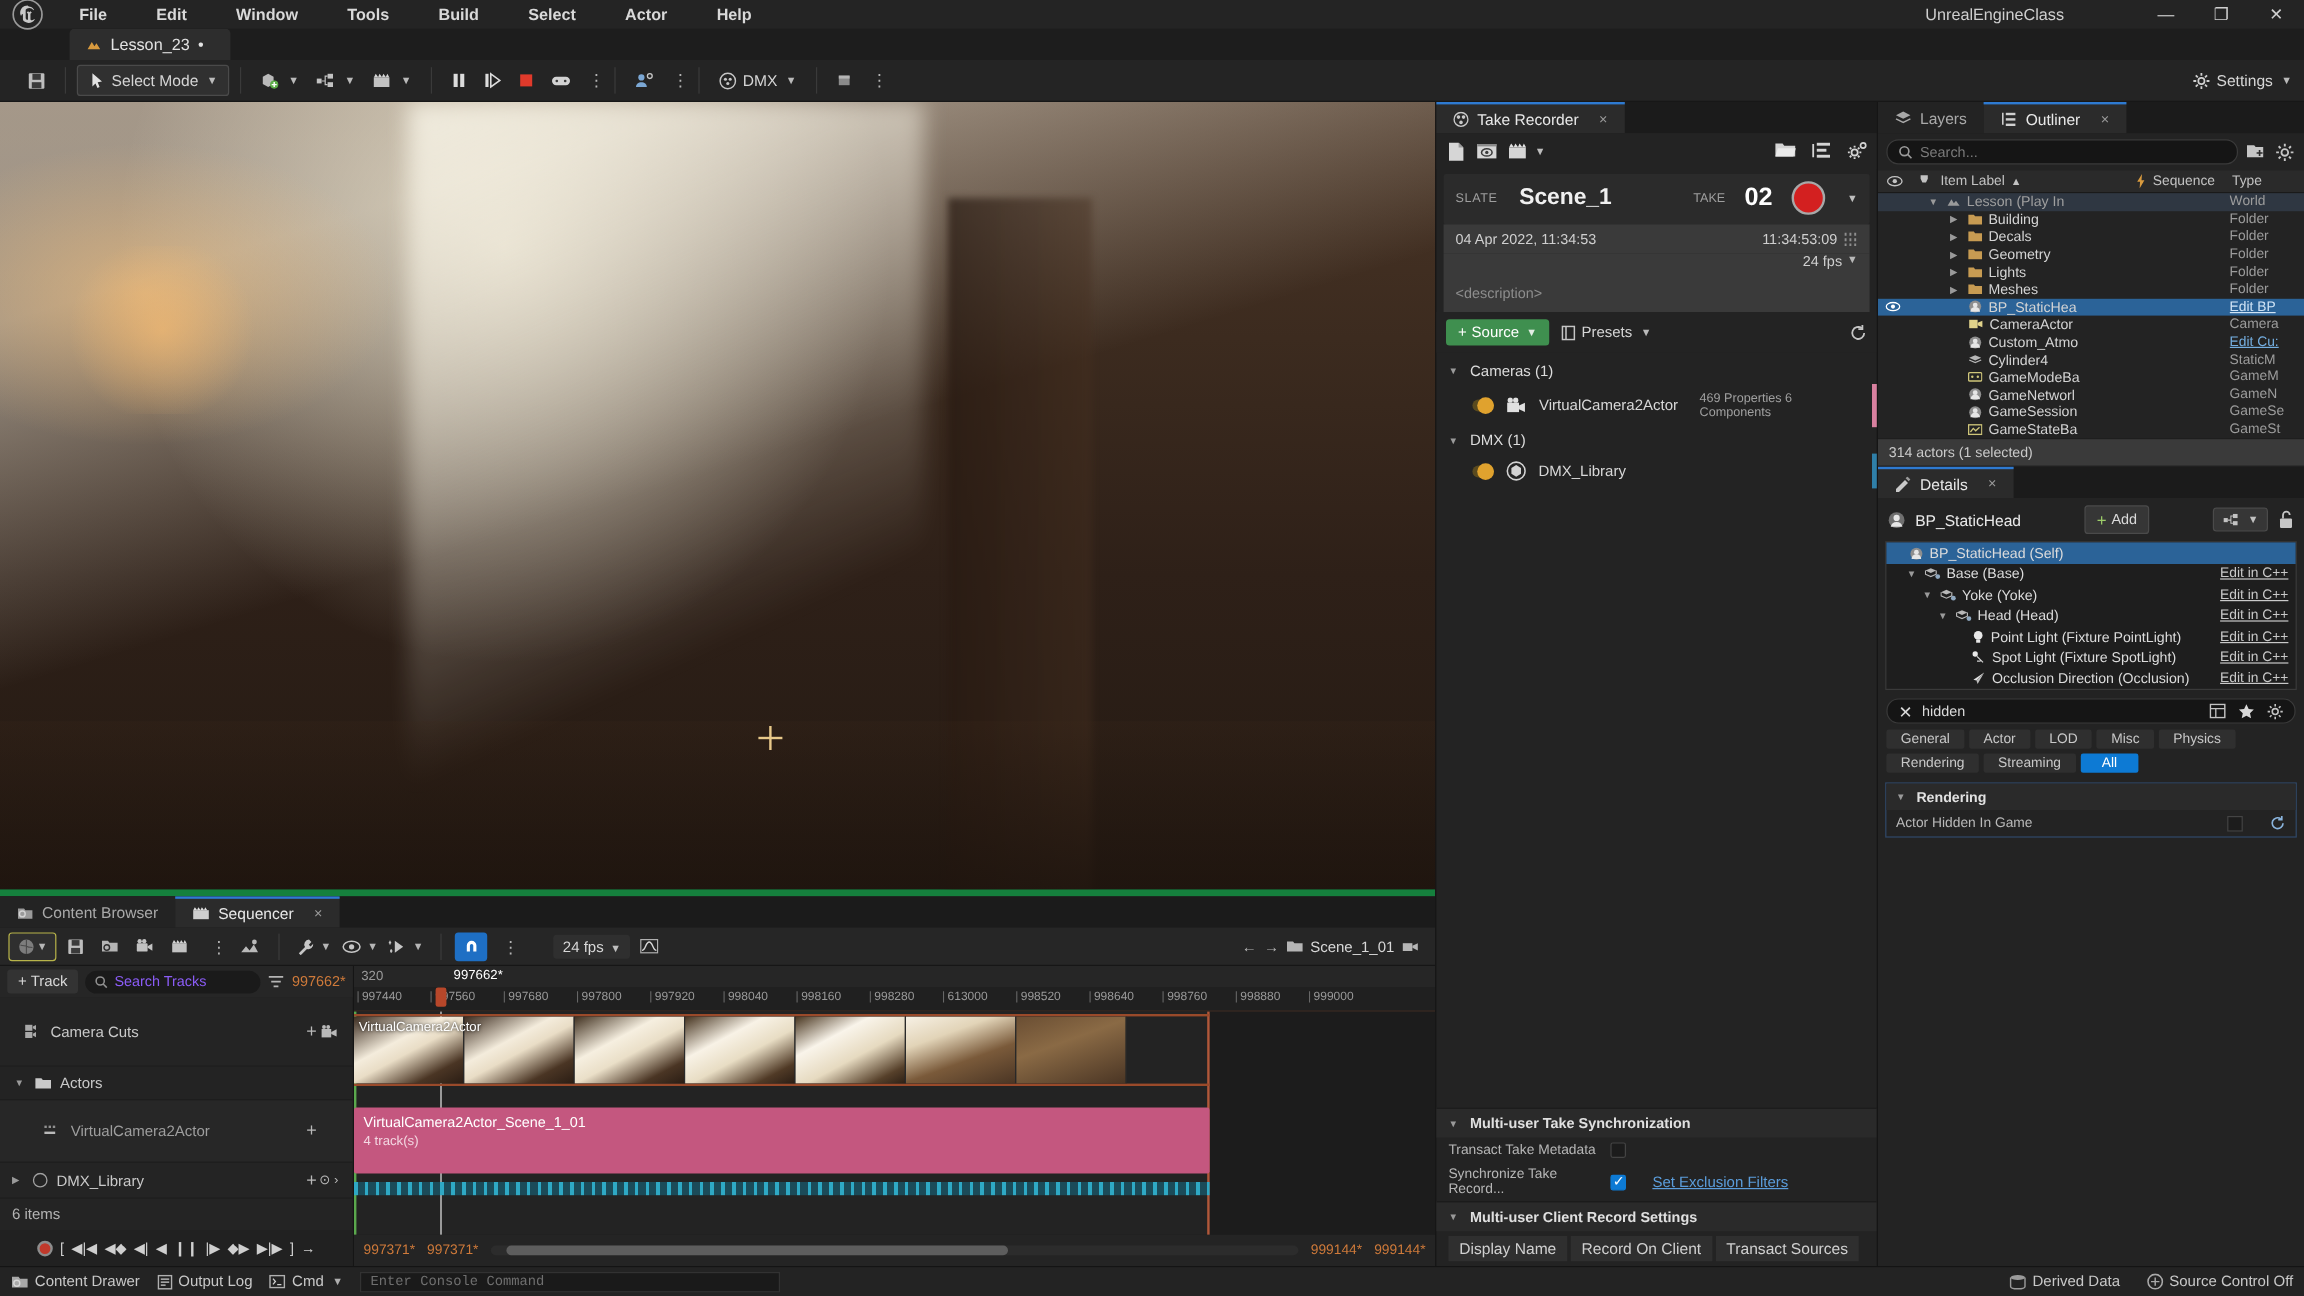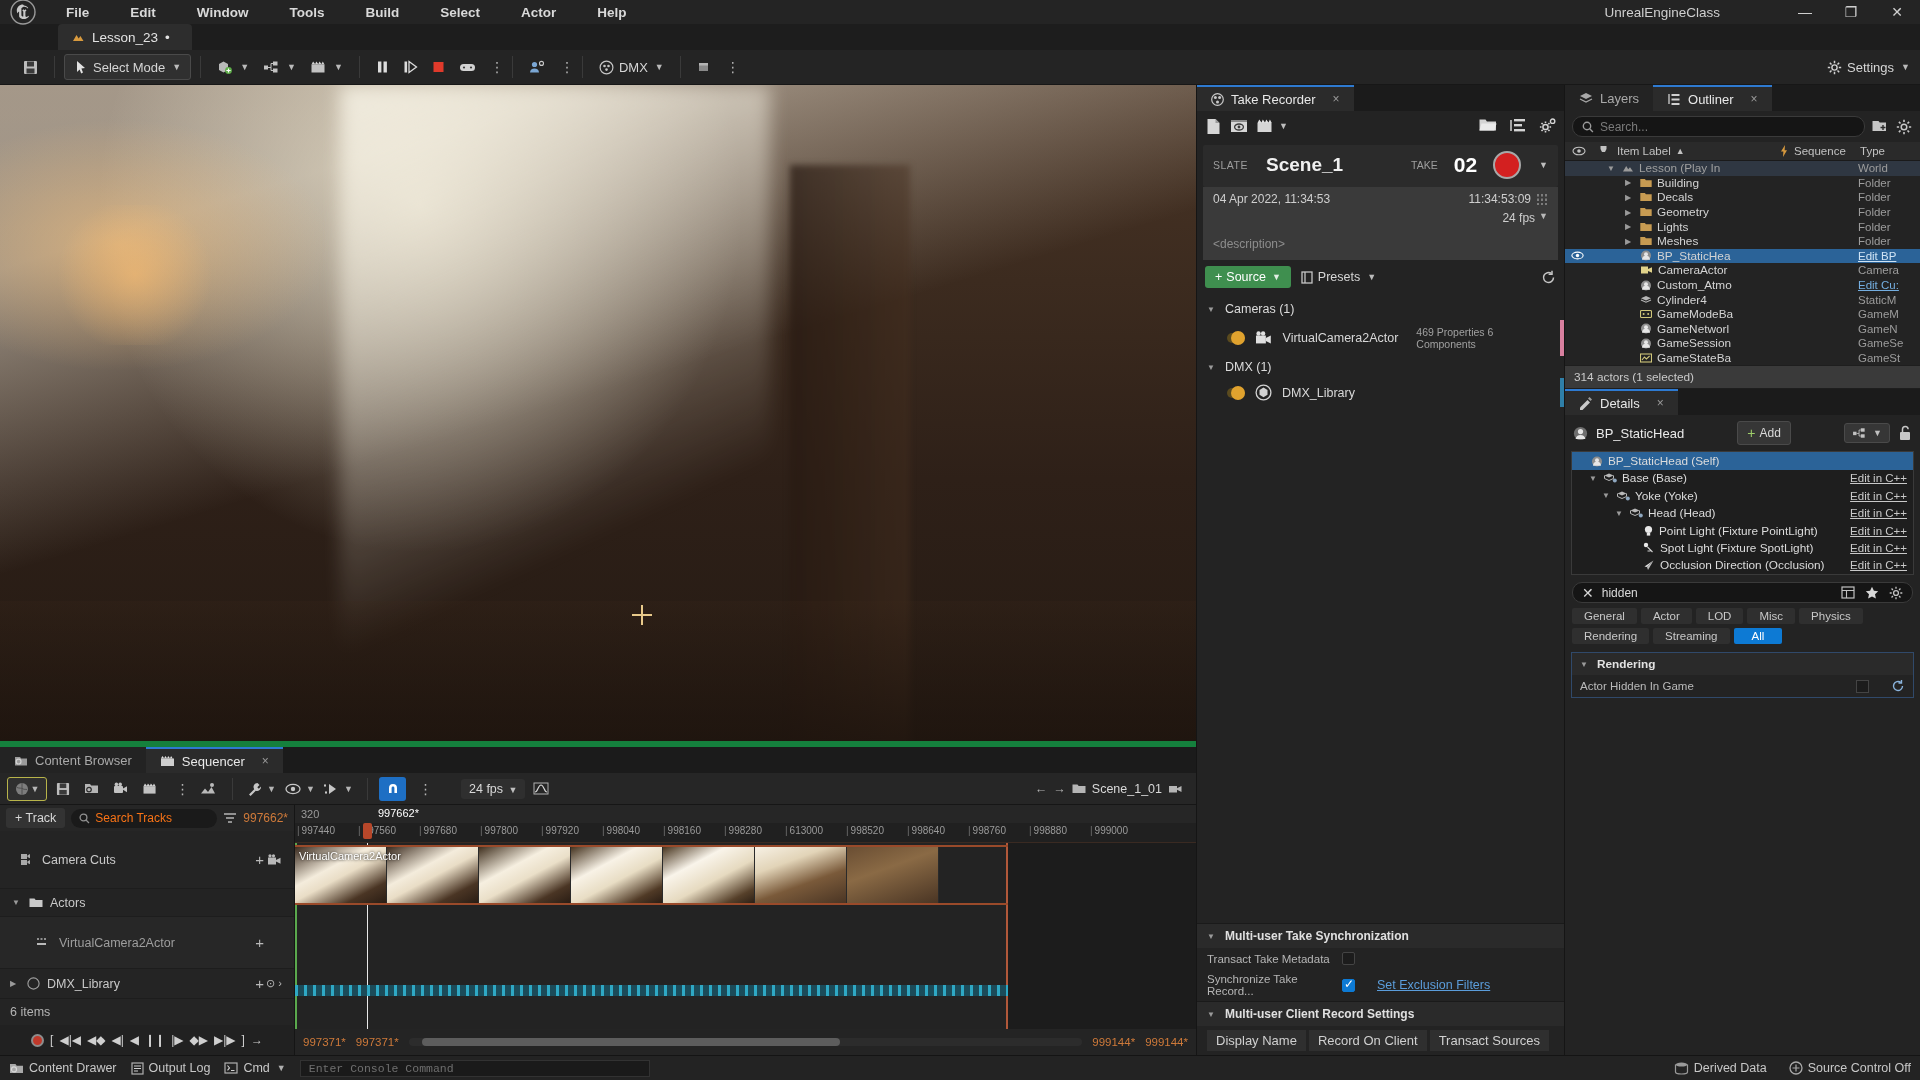--- a/index.html
+++ b/index.html
@@ -63,21 +63,21 @@
   .sq-btn.boxed { border:1px solid #b8b44a; background:#2f2f2f; width:40px; }
   .sq-btn.wide { width:36px; gap:3px;}
   .sq-right { margin-left:auto; display:flex; align-items:center; gap:6px; padding-right:6px; font-size:12.5px;}
   .pill { background:#2f2f2f; border-radius:3px; padding:3px 8px; font-size:12.5px;margin-left:24px; }
 
   .seq-body { flex:1; display:flex; min-height:0; }
   .seq-left { width:295px; background:#242424; display:flex; flex-direction:column; border-right:1px solid #151515;}
   .seq-lefttop { height:26px; display:flex; align-items:center; gap:6px; padding:0 6px; background:#262626;}
   .addtrack { background:#333; border-radius:3px; padding:3px 9px; font-size:12.5px; display:flex; gap:4px; align-items:center;}
   .searchtracks { flex:1; background:#1a1a1a; border-radius:10px; height:19px; display:flex; align-items:center;
-    gap:5px; padding:0 8px; font-size:12px; color:#f97316; }
+    gap:5px; padding:0 8px; font-size:12px; color:#8b5cf6; }
   .tracklist { flex:1; overflow:hidden;}
   .trow { height:42px; display:flex; align-items:center; padding-left:20px; gap:7px;
     border-bottom:1px solid #1d1d1d; font-size:12.5px; color:#c9c9c9; position:relative;}
   .trow.sub { padding-left:36px; height:42px; background:#272727;}
   .trow.grp { height:28px; background:#232323; padding-left:12px;}
   .trow .plus { position:absolute; right:30px; color:#b9b9b9; font-size:15px;}
   .trow .plus2 { position:absolute; right:12px; color:#b9b9b9;}
   .seq-itemcount { height:26px; display:flex; align-items:center; padding-left:10px; font-size:12.5px; color:#b4b4b4;}
   .transport { height:30px; background:#212121; display:flex; align-items:center; justify-content:center; gap:6px;}
   .tp-ico { color:#cfcfcf; font-size:12px; }
@@ -588,20 +588,24 @@
             <div class="thumb" style="background:linear-gradient(152deg,#3a2a1e 0%,#f4ecdc 38%,#e9ddc6 52%,#4a3524 80%,#2a1d14 100%);"></div>
             <div class="thumb" style="background:linear-gradient(152deg,#3a2a1e 0%,#f4ecdc 38%,#e9ddc6 52%,#4a3524 80%,#2a1d14 100%);"></div>
             <div class="thumb" style="background:linear-gradient(152deg,#40301f 0%,#f6efe0 36%,#eadfc8 54%,#4a3524 82%,#2a1d14 100%);"></div>
             <div class="thumb" style="background:linear-gradient(152deg,#45331f 0%,#f8f2e6 34%,#e8ddc4 56%,#503a26 84%,#2a1d14 100%);"></div>
             <div class="thumb" style="background:linear-gradient(152deg,#48351f 0%,#f9f4ea 32%,#e6dac0 58%,#56402a 86%,#2d2015 100%);"></div>
             <div class="thumb" style="background:linear-gradient(160deg,#f7f1e5 0%,#e2d4b8 30%,#7a5a3a 62%,#4a3524 100%);"></div>
             <div class="thumb" style="background:linear-gradient(160deg,#6a4e33 0%,#8a6a45 40%,#4a3524 100%);"></div>
             <div class="thumb-lbl">VirtualCamera2Actor</div>
           </div>
 
+          <div class="pinkbar" style="left:0px;top:118px;width:713px;height:55px;">
+            <div class="t1">VirtualCamera2Actor_Scene_1_01</div>
+            <div class="t2">4 track(s)</div>
+          </div>
 
           <div class="dmxband" style="left:0px;top:180px;width:713px;background:repeating-linear-gradient(90deg,#2fa8c4 0 3px,#1b4b59 3px 9px);"></div>
 
           <div class="seq-bottom">
             <span>997371*</span>
             <span>997371*</span>
             <div class="scrollbar">
                 <i></i>
               </div>
             <span>999144*</span>

